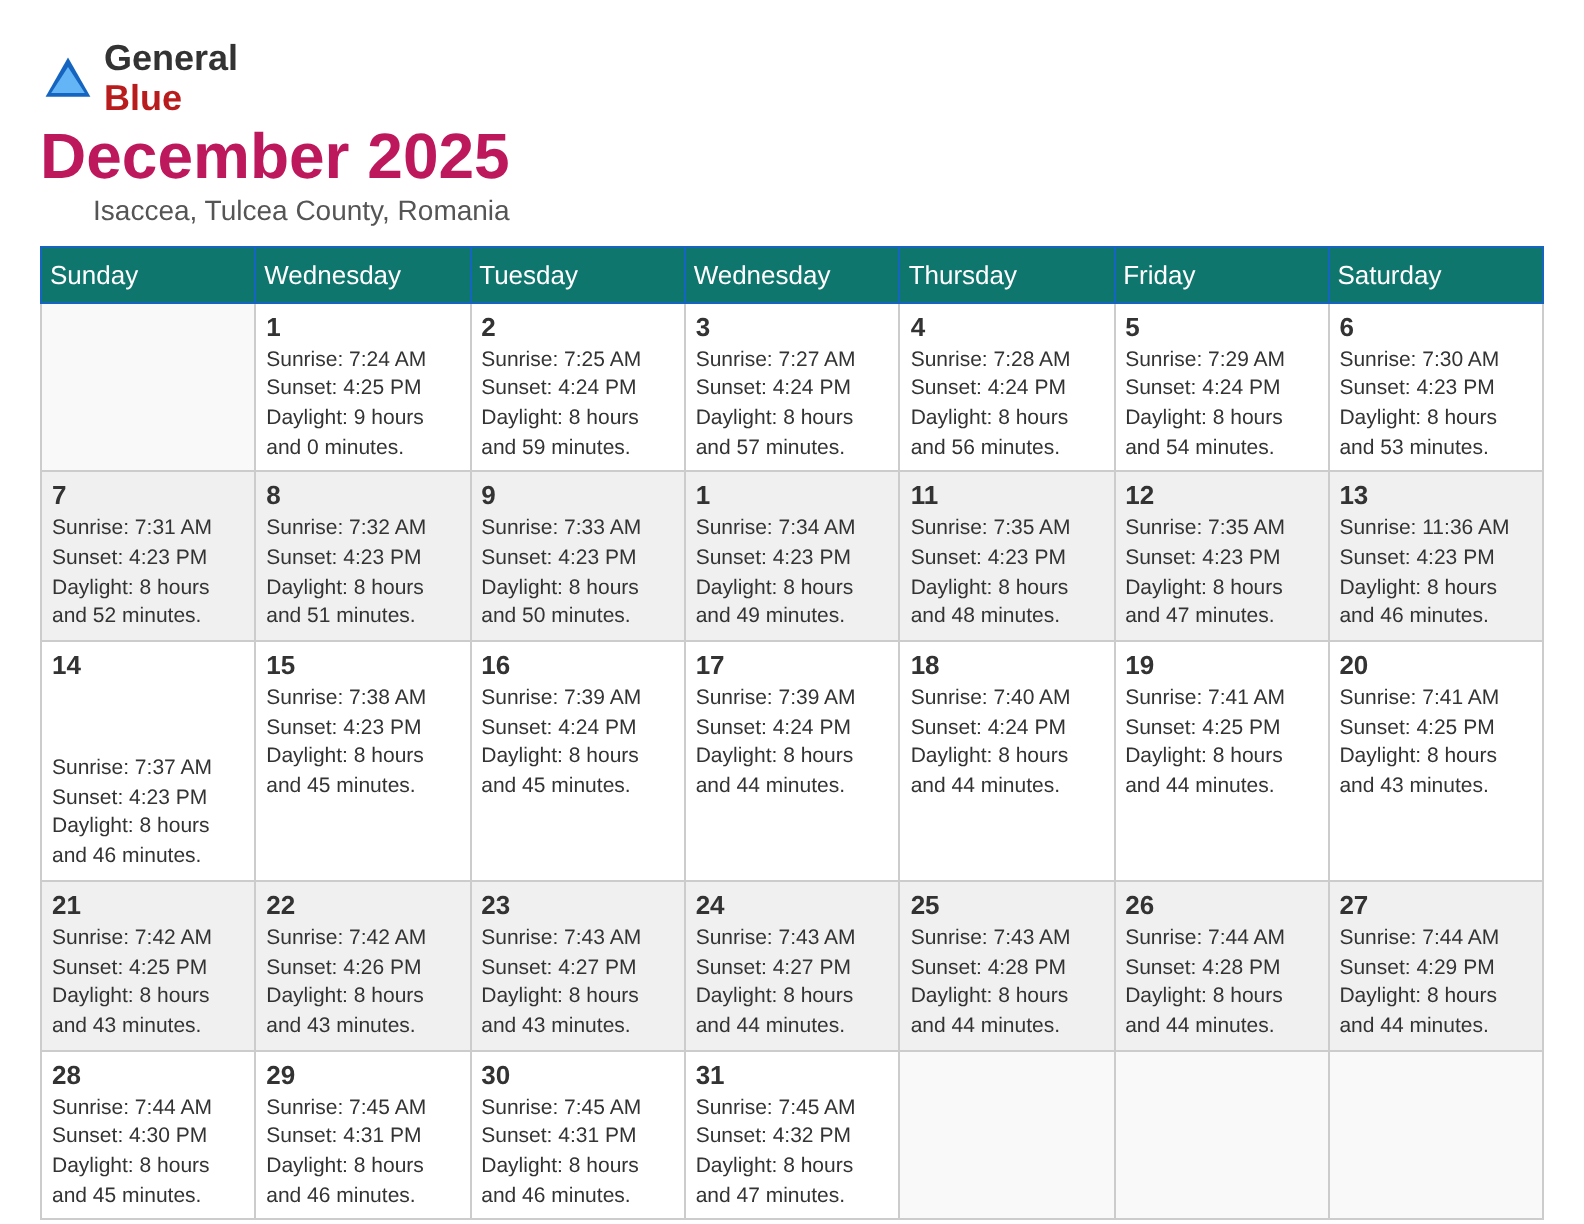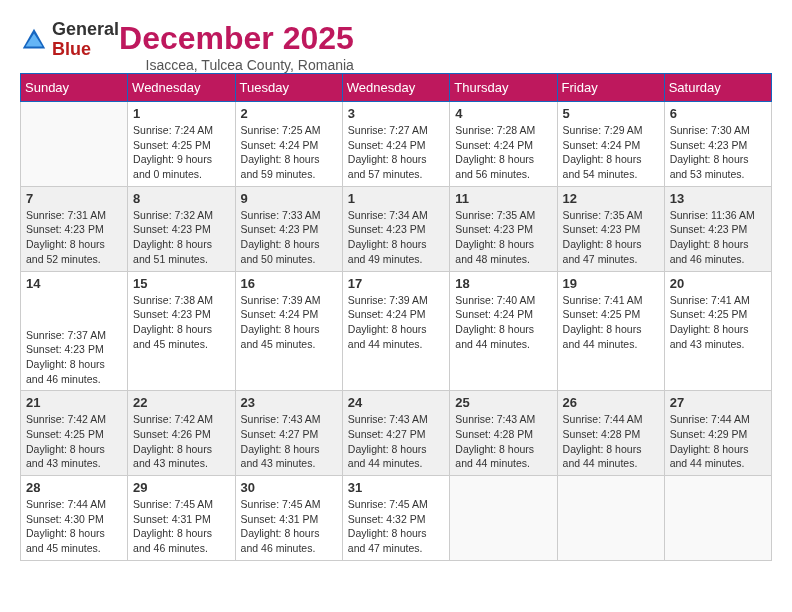--- a/index.html
+++ b/index.html
@@ -6,20 +6,22 @@
     body {
       font-family: Arial, sans-serif;
       background: #fff;
       width: 792px;
       min-height: 612px;
       padding: 20px;
     }
     .header {
       display: flex;
       align-items: flex-start;
+      margin-bottom: 10px;
+      flex-direction: column;
     }
     .logo {
       display: flex;
       align-items: center;
       gap: 4px;
     }
     .logo-text {
       font-size: 18px;
       font-weight: bold;
       line-height: 1.1;
@@ -41,21 +43,21 @@
     .location {
       font-size: 14px;
       color: #555;
     }
     .calendar {
       width: 100%;
       border-collapse: collapse;
       font-size: 11px;
     }
     .calendar th {
-      background: #be185d;
+      background: #0f766e;
       color: #fff;
       padding: 6px 4px;
       text-align: left;
       font-size: 13px;
       font-weight: normal;
       border: 1px solid #1565c0;
     }
     .calendar td {
       vertical-align: top;
       padding: 4px 5px;

